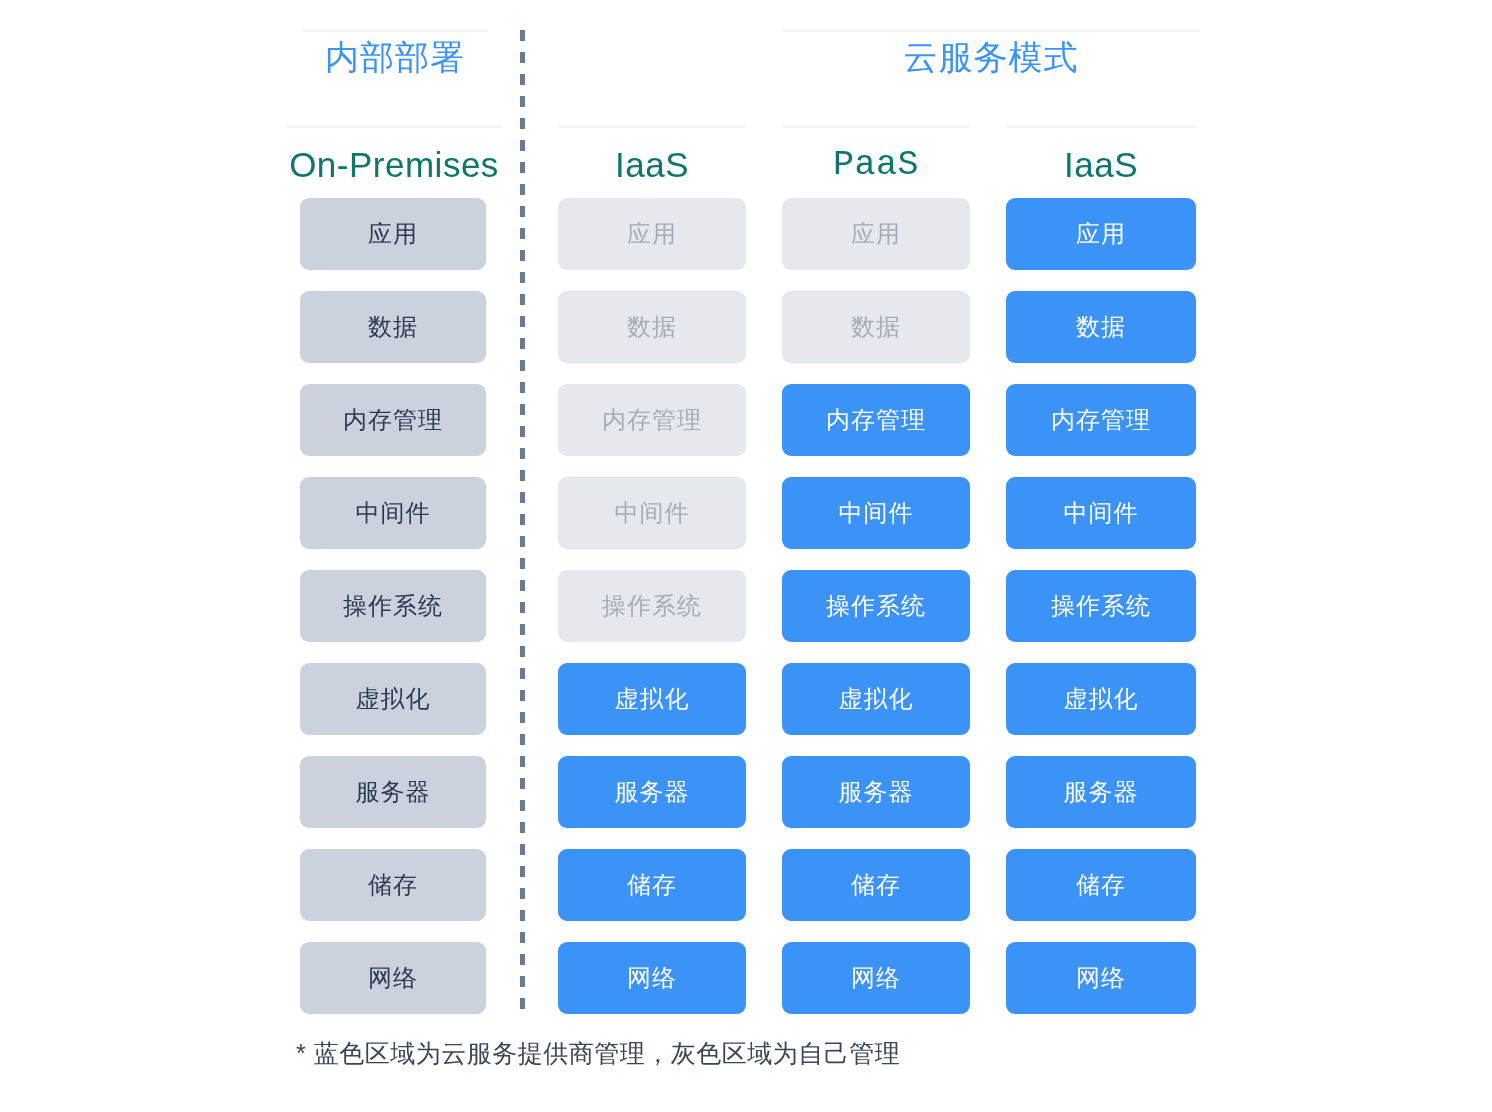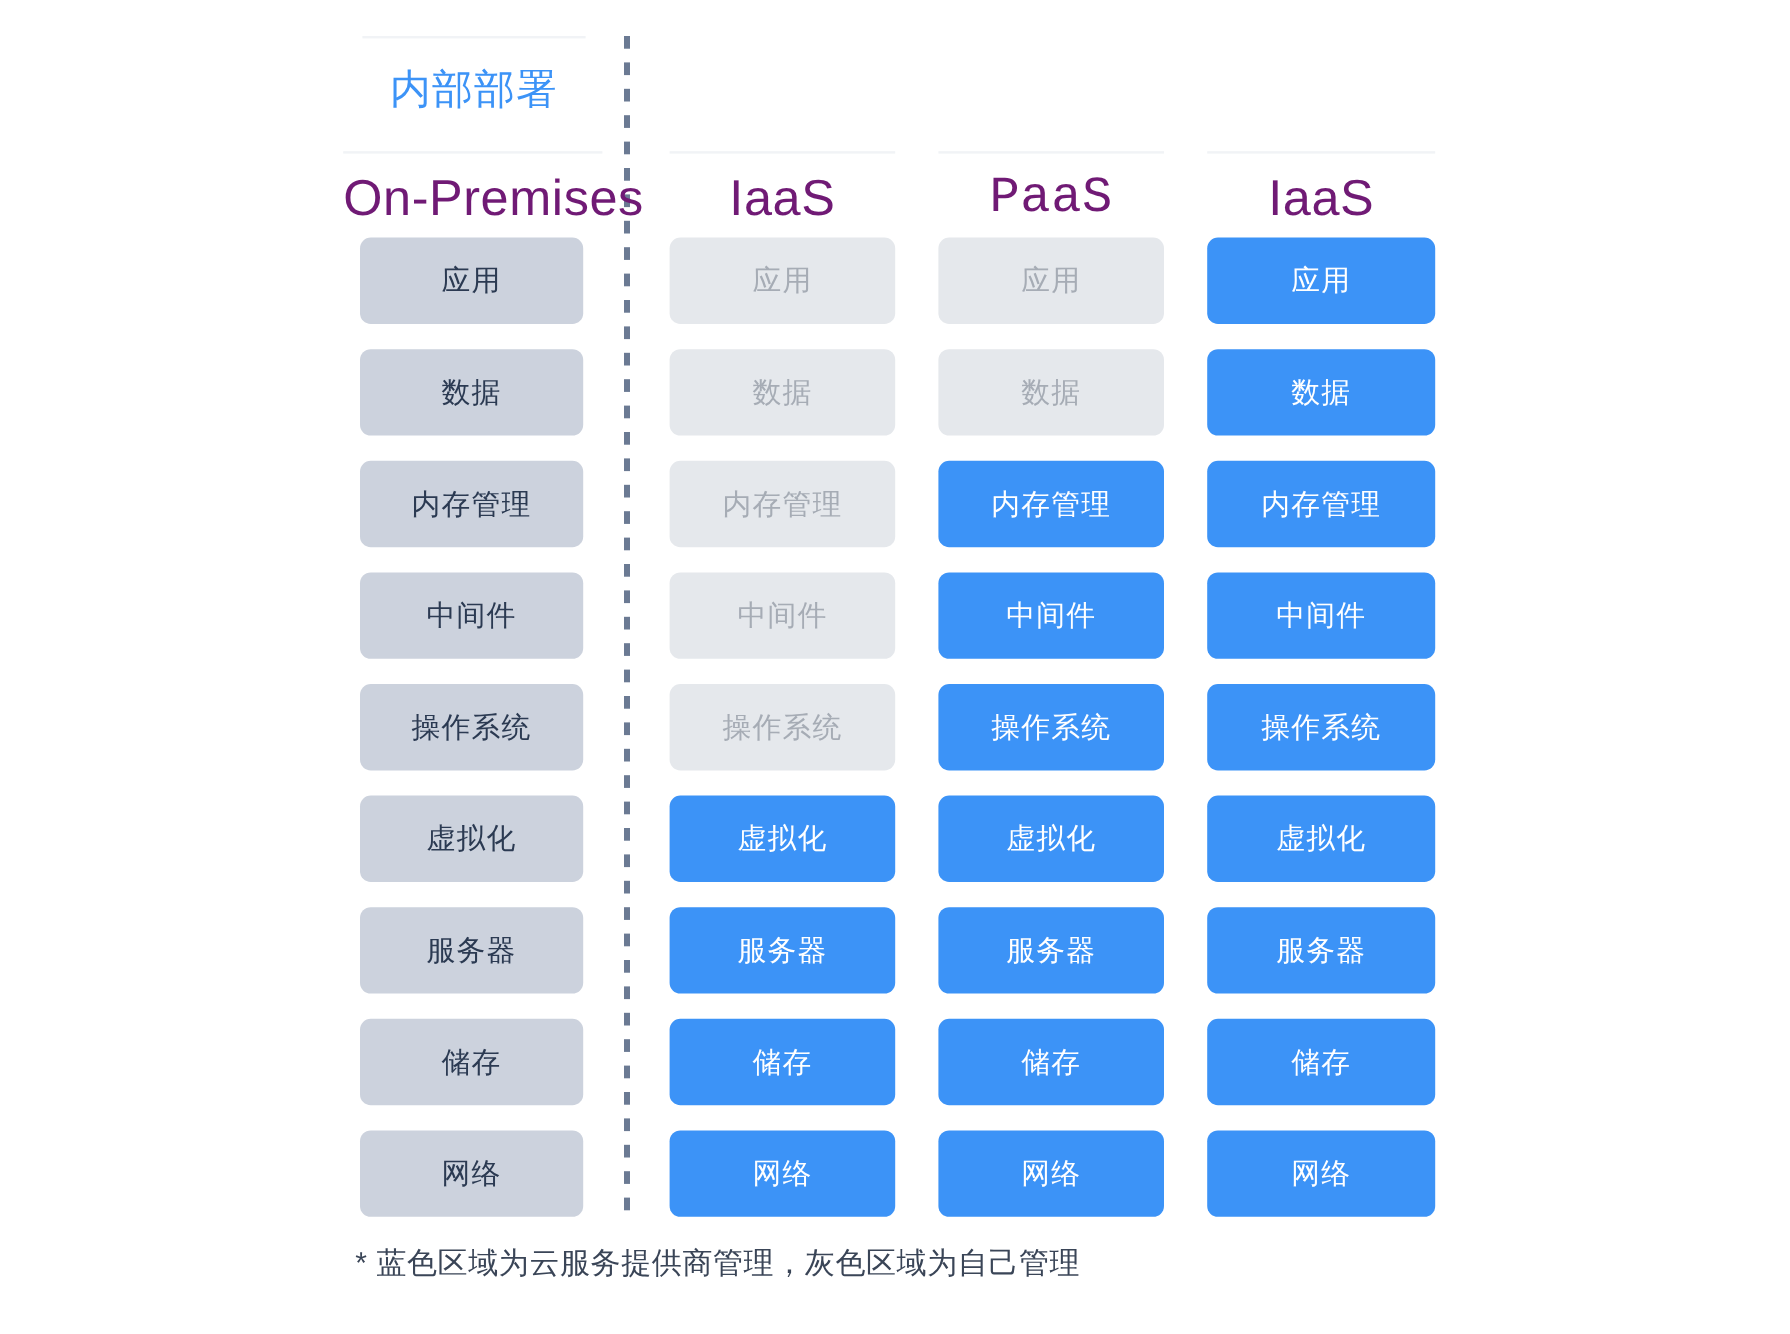--- a/index.html
+++ b/index.html
@@ -37,32 +37,32 @@
   }
 
   
   .group-head {
     position: absolute;
     text-align: center;
     color: #3c93f7;
     font-size: 34px;
     line-height: 38px;
     letter-spacing: 1px;
-    padding-top: 24px;
+    padding-top: 6px;
     border-top: 2px solid #f1f3f6;
   }
   .group-head.onprem  { left: 302px;  top: 30px; width: 186px; }
   .group-head.cloud   { left: 782px;  top: 30px; width: 418px; }
 
   
   .col-head {
     position: absolute;
     text-align: center;
-    color: #701a75;
-    font-size: 42px;
+    color: #0f766e;
+    font-size: 35px;
     line-height: 34px;
     letter-spacing: 0.5px;
     padding-top: 20px;
     border-top: 2px solid #f1f3f6;
     white-space: nowrap;
   }
   .col-head.c0 { left: 286px;  top: 126px; width: 216px; }
   .col-head.c1 { left: 558px;  top: 126px; width: 188px; }
   .col-head.c2 { left: 782px;  top: 126px; width: 188px; font-family: Liberation Mono, monospace; }
   .col-head.c3 { left: 1006px; top: 126px; width: 190px; }
@@ -118,20 +118,21 @@
   }
 </style>
 </head>
 <body>
 
 <div id="stage">
 
   <div class="divider"></div>
 
   <div class="group-head onprem">内部部署</div>
+  <div class="group-head cloud">云服务模式</div>
 
   <div class="col-head c0">On-Premises</div>
   <div class="col-head c1">IaaS</div>
   <div class="col-head c2">PaaS</div>
   <div class="col-head c3">IaaS</div>
 
   <div class="column c0">
       <div class="cell self">
         <span>应用</span>
       </div>

